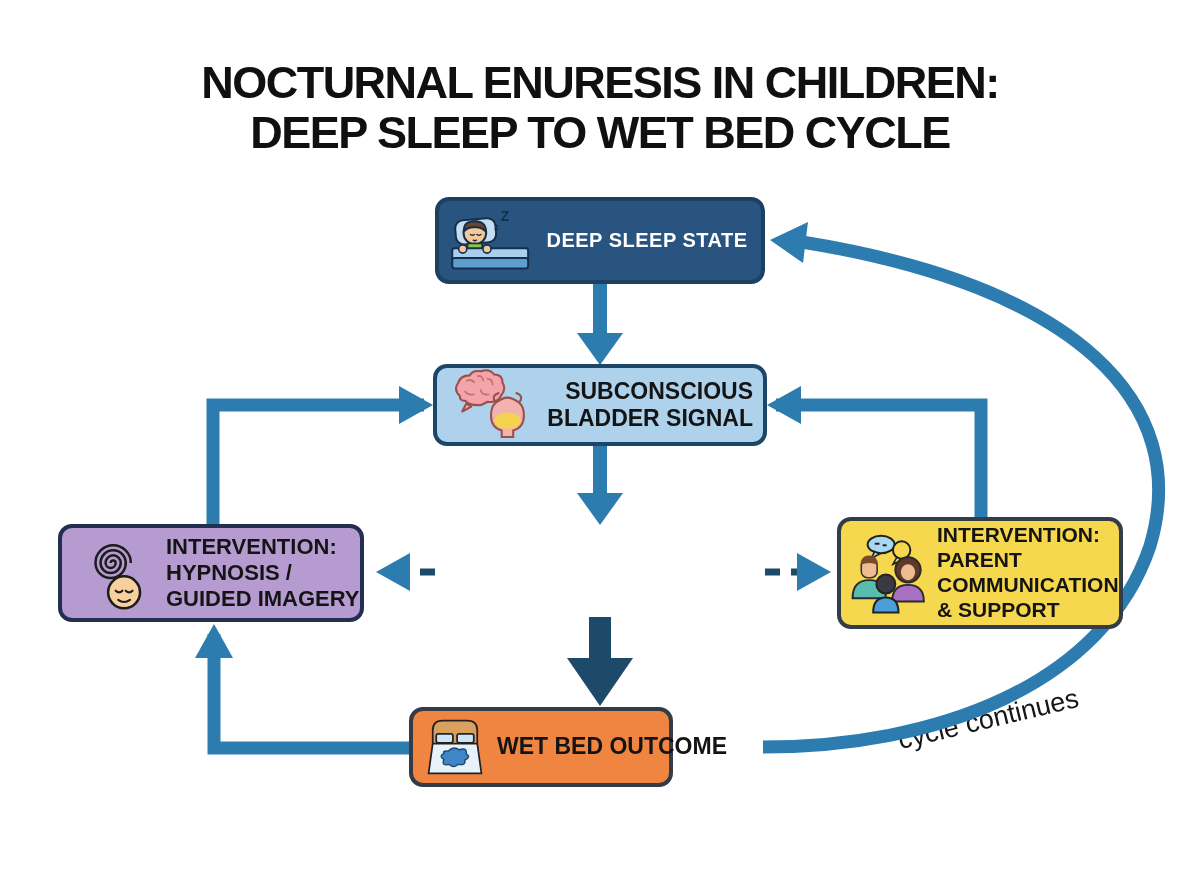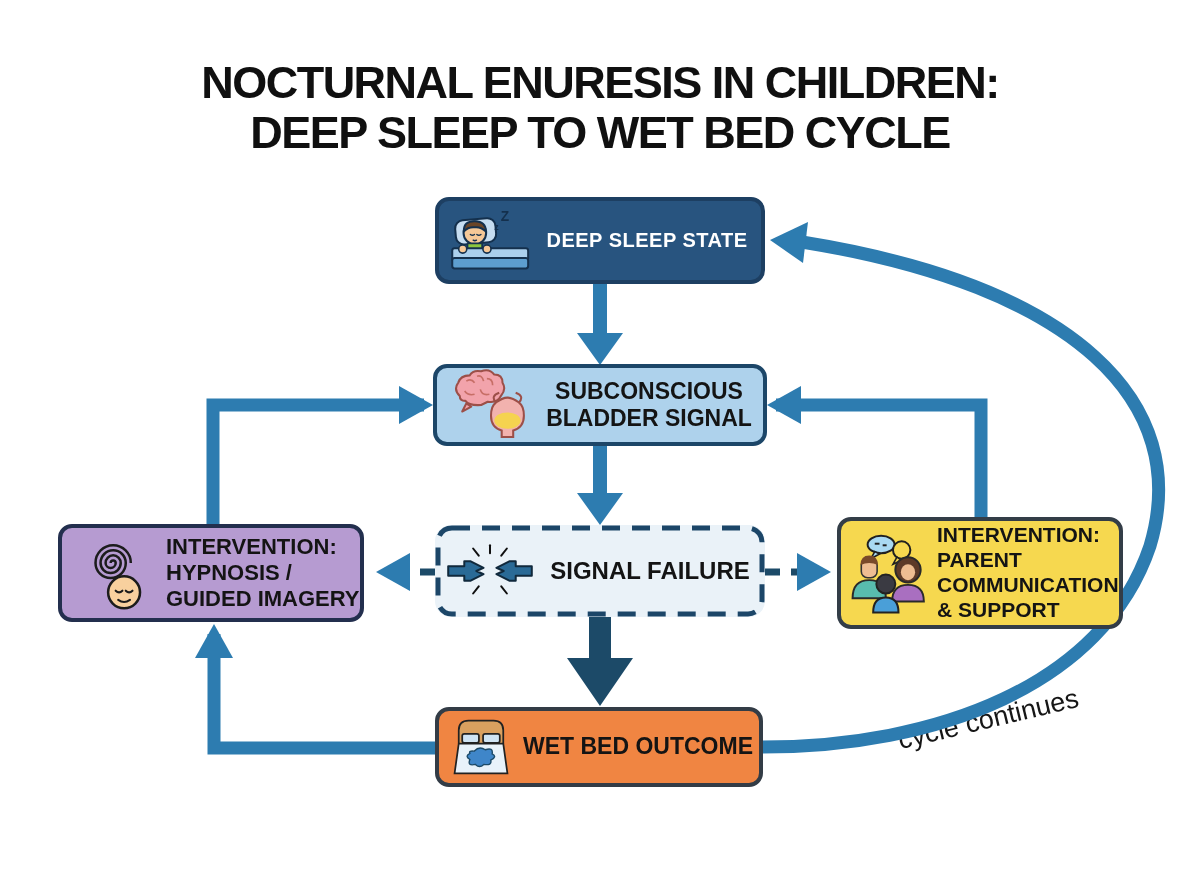--- a/index.html
+++ b/index.html
@@ -28,36 +28,36 @@
     color:var(--color-label-dark,#141414); line-height:1.18;
   }
   .node .icon{ flex:0 0 auto; display:block; }
 
   .node-deep-sleep{ left:435px; top:163px; width:330px; height:87px;
     background:var(--color-deep-sleep-fill,#28547f); border-color:var(--color-deep-sleep-border,#1d3f62); }
   .node-deep-sleep .label{ color:var(--color-label-light,#fff); font-size:20px; text-align:center; letter-spacing:.5px; }
 
   .node-bladder{ left:433px; top:330px; width:334px; height:82px;
     background:var(--color-bladder-fill,#aed2ec); border-color:var(--color-node-border-navy,#1c4668); }
-  .node-bladder .label{ font-size:23px; text-align:center; }
+  .node-bladder .label{ font-size:23px; text-align:right; }
 
   .node-failure{ left:435px; top:491px; width:330px; height:92px;
     background:var(--color-failure-fill,#eaf2f8); border:none; border-radius:16px; }
   .node-failure .dash-border{ position:absolute; left:0; top:0; }
   .node-failure .label{ font-size:24px; text-align:center; }
 
   .node-hypnosis{ left:58px; top:490px; width:306px; height:98px;
     background:var(--color-hypnosis-fill,#b69bd1); border-color:var(--color-hypnosis-border,#232f4e); }
   .node-hypnosis .label{ font-size:22px; text-align:left; }
 
   .node-parent{ left:837px; top:483px; width:286px; height:112px;
     background:var(--color-parent-fill,#f6d84f); border-color:var(--color-parent-border,#333d47); }
   .node-parent .label{ font-size:21px; text-align:left; }
 
-  .node-wetbed{ left:435px; top:673px; width:328px; height:80px;
+  .node-wetbed{ left:409px; top:673px; width:264px; height:80px;
     background:var(--color-wet-bed-fill,#f08542); border-color:var(--color-wet-bed-border,#333c46); }
   .node-wetbed .label{ font-size:23px; text-align:center; }
 
   .node-goal{ left:335px; top:784px; width:528px; height:85px;
     background:var(--color-goal-fill,#7cbe78); border-color:var(--color-goal-border,#1d5a78); }
   .node-goal .label{ font-size:25px; text-align:center; }
 
   .cycle-label{
     position:absolute; left:895px; top:692px; z-index:0;
     font-size:27px; color:#161616; transform:rotate(-13.5deg); transform-origin:left top;
@@ -140,39 +140,20 @@
       <g stroke="#9c4f48" stroke-width="2.5">
         <path d="M58 42 q-7 -8 4 -12 M86 42 q7 -8 -4 -12" fill="none"></path>
         <path fill="#f2b2ae" d="M58 42 Q52 46 52 58 Q52 72 65 76 L65 84 L79 84 L79 76 Q92 72 92 58 Q92 46 86 42 Q78 36 72 36 Q66 36 58 42 Z"></path>
         <ellipse cx="72" cy="64" rx="16" ry="10" fill="#f5d34f" stroke="none"></ellipse>
       </g>
     </svg>
     <span class="label">SUBCONSCIOUS
 BLADDER SIGNAL</span>
   </div>
 
-  <div class="node node-failure">
-    <svg class="dash-border" width="330" height="92" viewBox="0 0 330 92">
-      <rect x="3" y="3" width="324" height="86" rx="14" fill="none" stroke="#1c4668" stroke-width="5" stroke-dasharray="18 12"></rect>
-    </svg>
-    <svg class="icon" width="90" height="60" viewBox="0 0 112 72">
-      <g fill="#2a6a96" stroke="#10293c" stroke-width="2.5" stroke-linejoin="round">
-        <path d="M4 30 h20 v-6 h8 l16 8 -9 4 9 4 -16 8 h-8 v-6 H4 Z"></path>
-        <path d="M108 30 h-20 v-6 h-8 l-16 8 9 4 -9 4 16 8 h8 v-6 h20 Z"></path>
-      </g>
-      <g stroke="#101010" stroke-width="2.5" stroke-linecap="round">
-        <line x1="56" y1="14" x2="56" y2="4"></line>
-        <line x1="42" y1="17" x2="35" y2="8"></line>
-        <line x1="70" y1="17" x2="77" y2="8"></line>
-        <line x1="42" y1="55" x2="35" y2="64"></line>
-        <line x1="70" y1="55" x2="77" y2="64"></line>
-      </g>
-    </svg>
-    <span class="label">SIGNAL FAILURE</span>
-  </div>
 
   <div class="node node-hypnosis">
     <svg class="icon" width="84" height="86" viewBox="0 0 100 100">
       <path d="M46 38 a3 3 0 0 1 6 0 a6 6 0 0 1 -12 0 a9 9 0 0 1 18 0 a12 12 0 0 1 -24 0 a15 15 0 0 1 30 0 a18 18 0 0 1 -36 0 a21 21 0 0 1 42 0" fill="none" stroke="#1c1c1c" stroke-width="3"></path>
       <circle cx="62" cy="73" r="19" fill="#f8d09e" stroke="#1c1c1c" stroke-width="3"></circle>
       <path d="M52 71 q4 4 8 0 M64 71 q4 4 8 0 M55 82 q7 5 14 0" fill="none" stroke="#1c1c1c" stroke-width="2.5" stroke-linecap="round"></path>
     </svg>
     <span class="label">INTERVENTION:
 HYPNOSIS /
 GUIDED IMAGERY</span>

